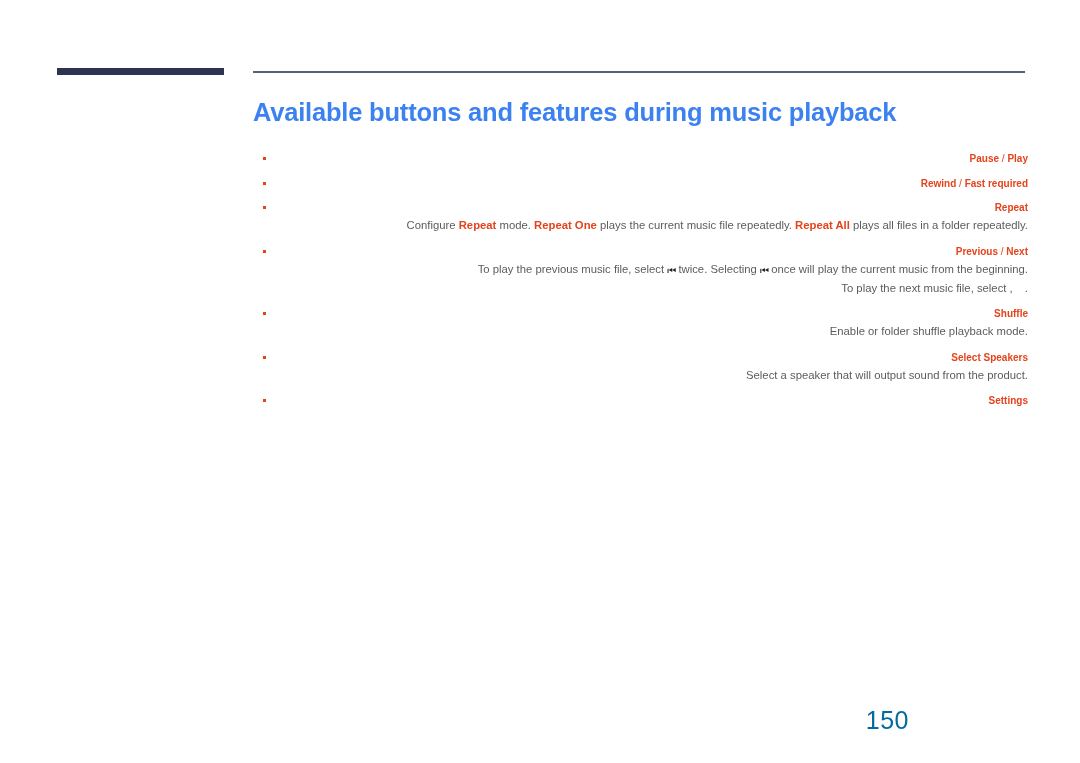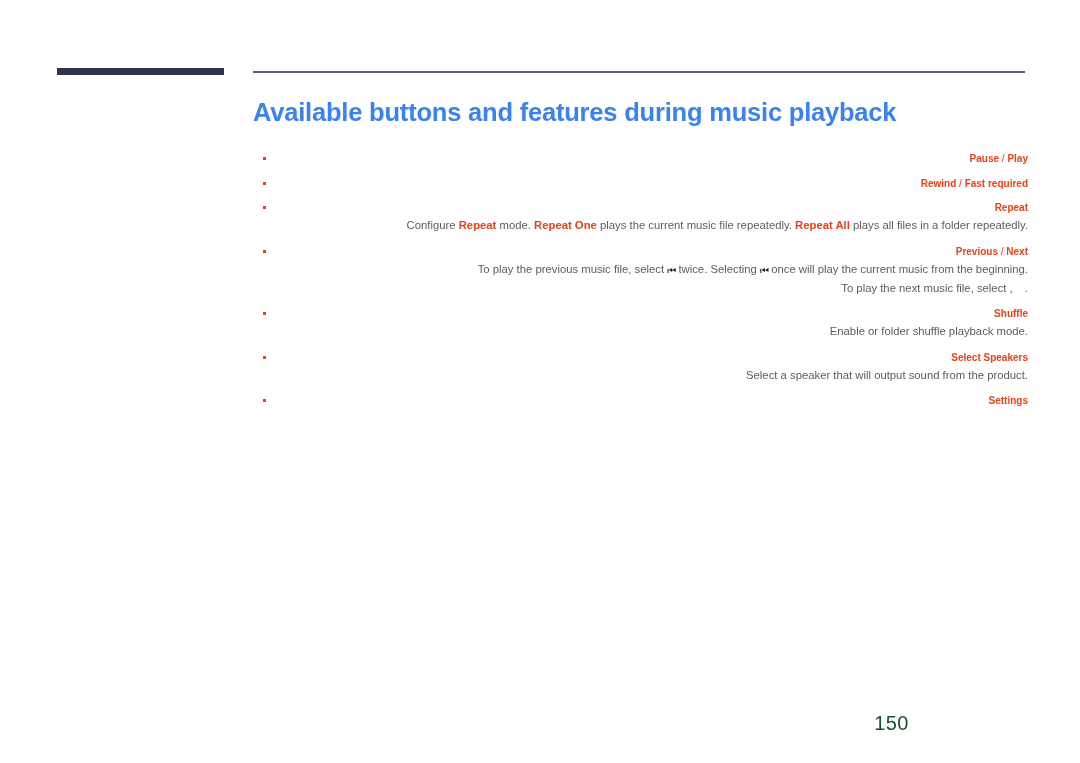--- a/index.html
+++ b/index.html
@@ -135,22 +135,22 @@
   .glyph-missing {
     display: inline-block;
     width: 9px;
   }
 
   
   .page-number {
     position: absolute;
     right: 55px;
     bottom: 28px;
-    font-size: 20px;
-    color: #14532d;
+    font-size: 25px;
+    color: #0369a1;
     font-weight: normal;
     letter-spacing: 0.5px;
   }
 </style>
 </head>
 <body>
 
 <div class="page">
 
   <div class="header-rules">

